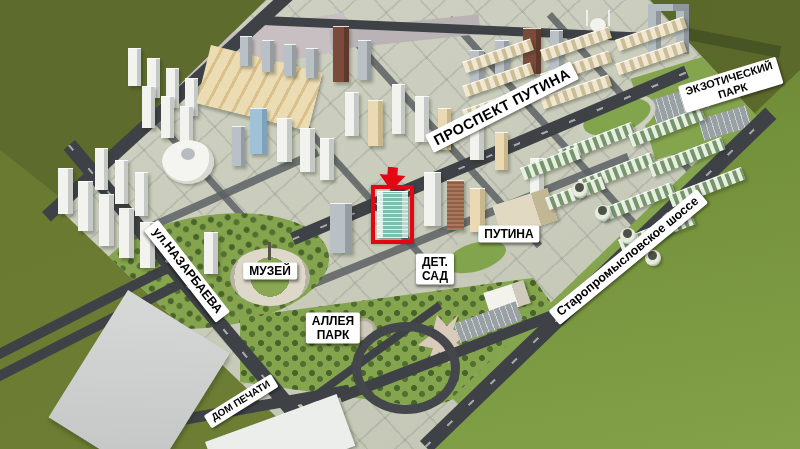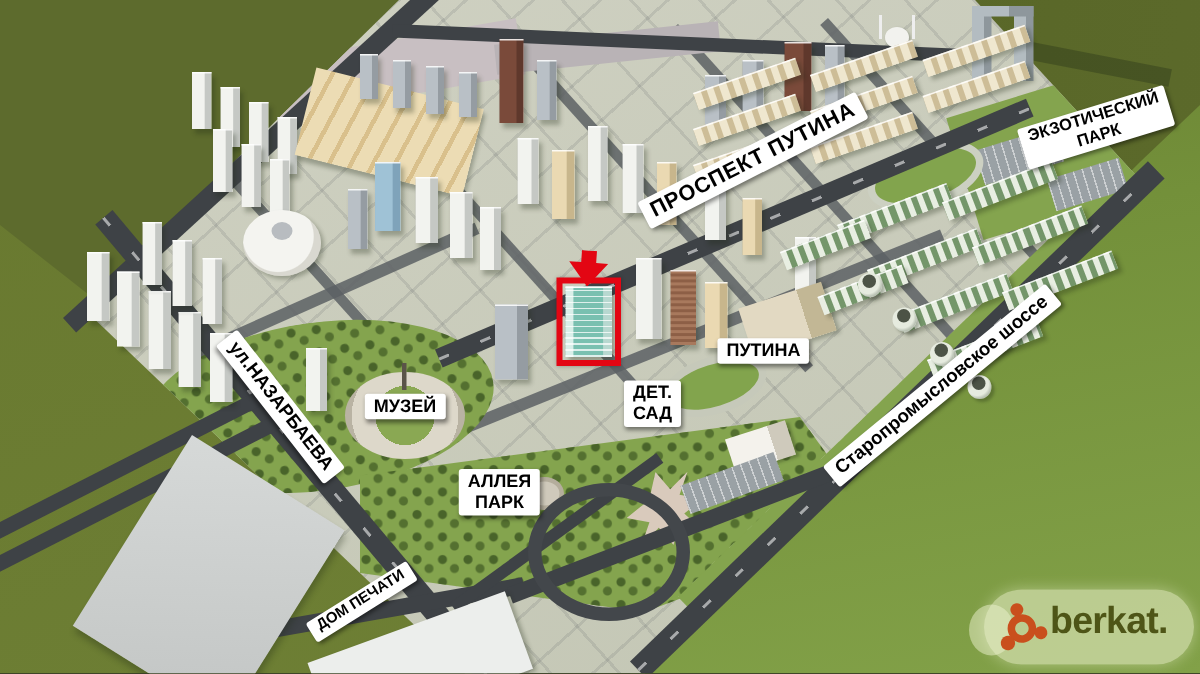--- a/index.html
+++ b/index.html
@@ -255,25 +255,14 @@
   </div>
   <div class="lbl" style="left:270px;top:271px;font-size:12px">МУЗЕЙ</div>
   <div class="lbl" style="left:333px;top:328px;font-size:12px">
     <div>АЛЛЕЯ</div>
     <div>ПАРК</div>
   </div>
   <div class="lbl" style="left:187px;top:271px;font-size:12.5px;transform:translate(-50%,-50%) rotate(52deg)">ул.НАЗАРБАЕВА</div>
   <div class="lbl" style="left:628px;top:257px;font-size:12.5px;transform:translate(-50%,-50%) rotate(-39.5deg)">Старопромысловское шоссе</div>
   <div class="lbl" style="left:241px;top:401px;font-size:10px;transform:translate(-50%,-50%) rotate(-32deg)">ДОМ ПЕЧАТИ</div>
 
-  <div class="wm">
-    <div class="blob"></div>
-    <div class="blob2"></div>
-    <svg width="34" height="34" viewBox="0 0 34 34" style="transform:rotate(-15deg)">
-      <circle cx="17" cy="18" r="7" fill="none" stroke="#c94f1d" stroke-width="5"></circle>
-      <circle cx="17" cy="5" r="4.3" fill="#c94f1d"></circle>
-      <circle cx="5.5" cy="25" r="4.8" fill="#c94f1d"></circle>
-      <circle cx="28.5" cy="24" r="4.3" fill="#c94f1d"></circle>
-    </svg>
-    <span class="brand">berkat.</span>
-  </div>
 
 </div>
 
 </body></html>

